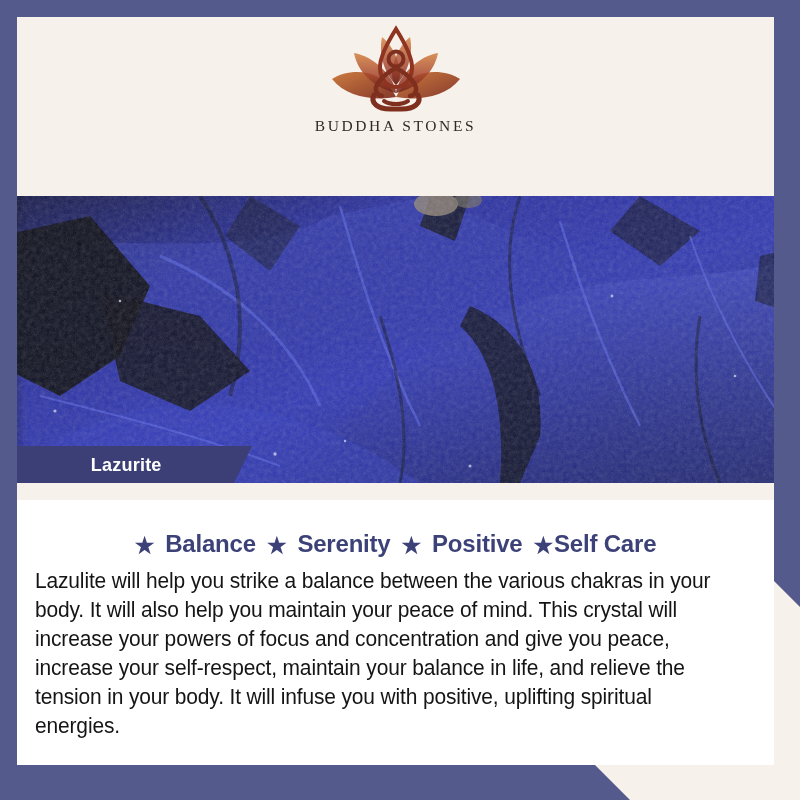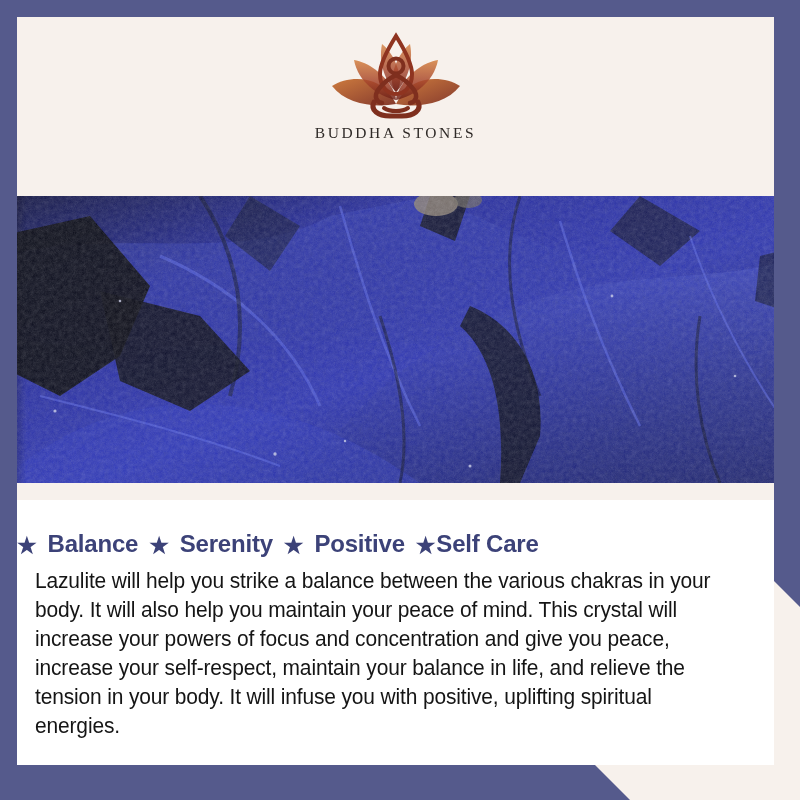--- a/index.html
+++ b/index.html
@@ -60,21 +60,20 @@
     z-index: 39;
   }
 
   
   .header {
     position: absolute;
     left: 17px; top: 17px;
     width: 757px; height: 144px;
     background: #f7f1ec;
     z-index: 20;
-    margin-top: 7px;
   }
   .logo-wrap {
     position: absolute;
     left: 0; top: 6px;
     width: 757px;
     display: flex;
     flex-direction: column;
     align-items: center;
   }
   .logo-mark {
@@ -153,20 +152,21 @@
   .content {
     position: absolute;
     left: 17px; top: 500px;
     width: 757px; height: 265px;
     background: #ffffff;
     z-index: 20;
     padding: 0;
   }
   .keywords {
     margin: 30px 0 0 0;
+    text-align: center;
     color: #3c4278;
     font-size: 24px;
     font-weight: bold;
     white-space: nowrap;
     letter-spacing: -0.2px;
   }
   .keywords .kw {
     display: inline-block;
   }
   .keywords .star {
@@ -313,20 +313,23 @@
       <ellipse cx="436" cy="8" rx="22" ry="12" fill="#8a7f74" opacity="0.85"></ellipse>
       <ellipse cx="468" cy="4" rx="14" ry="8" fill="#6f6a63" opacity="0.7"></ellipse>
 
       <rect x="0" y="0" width="26" height="287" fill="url(#darkFade)" opacity="0.7"></rect>
 
       <rect x="0" y="0" width="800" height="287" fill="#8f9ce8" filter="url(#grain)" opacity="0.5"></rect>
       <rect x="0" y="0" width="800" height="287" fill="#11143a" filter="url(#grainBig)" opacity="0.55"></rect>
     </svg>
   </div>
 
+  <div class="name-banner">
+    <span class="name-text">Lazurite</span>
+  </div>
 
   <div class="content-strip"></div>
   <div class="content">
     <div class="keywords">
       <span class="star">★</span><span class="kw-gap"></span><span class="kw">Balance</span><span class="kw-gap"></span><span class="star">★</span><span class="kw-gap"></span><span class="kw">Serenity</span><span class="kw-gap"></span><span class="star">★</span><span class="kw-gap"></span><span class="kw">Positive</span><span class="kw-gap"></span><span class="star">★</span><span class="kw-gap-tight"></span><span class="kw">Self Care</span>
     </div>
     <div class="body-text">Lazulite will help you strike a balance between the various chakras in your body. It will also help you maintain your peace of mind. This crystal will increase your powers of focus and concentration and give you peace, increase your self-respect, maintain your balance in life, and relieve the tension in your body. It will infuse you with positive, uplifting spiritual energies.</div>
   </div>
 
   <div class="frame-bottom-strip"></div>

